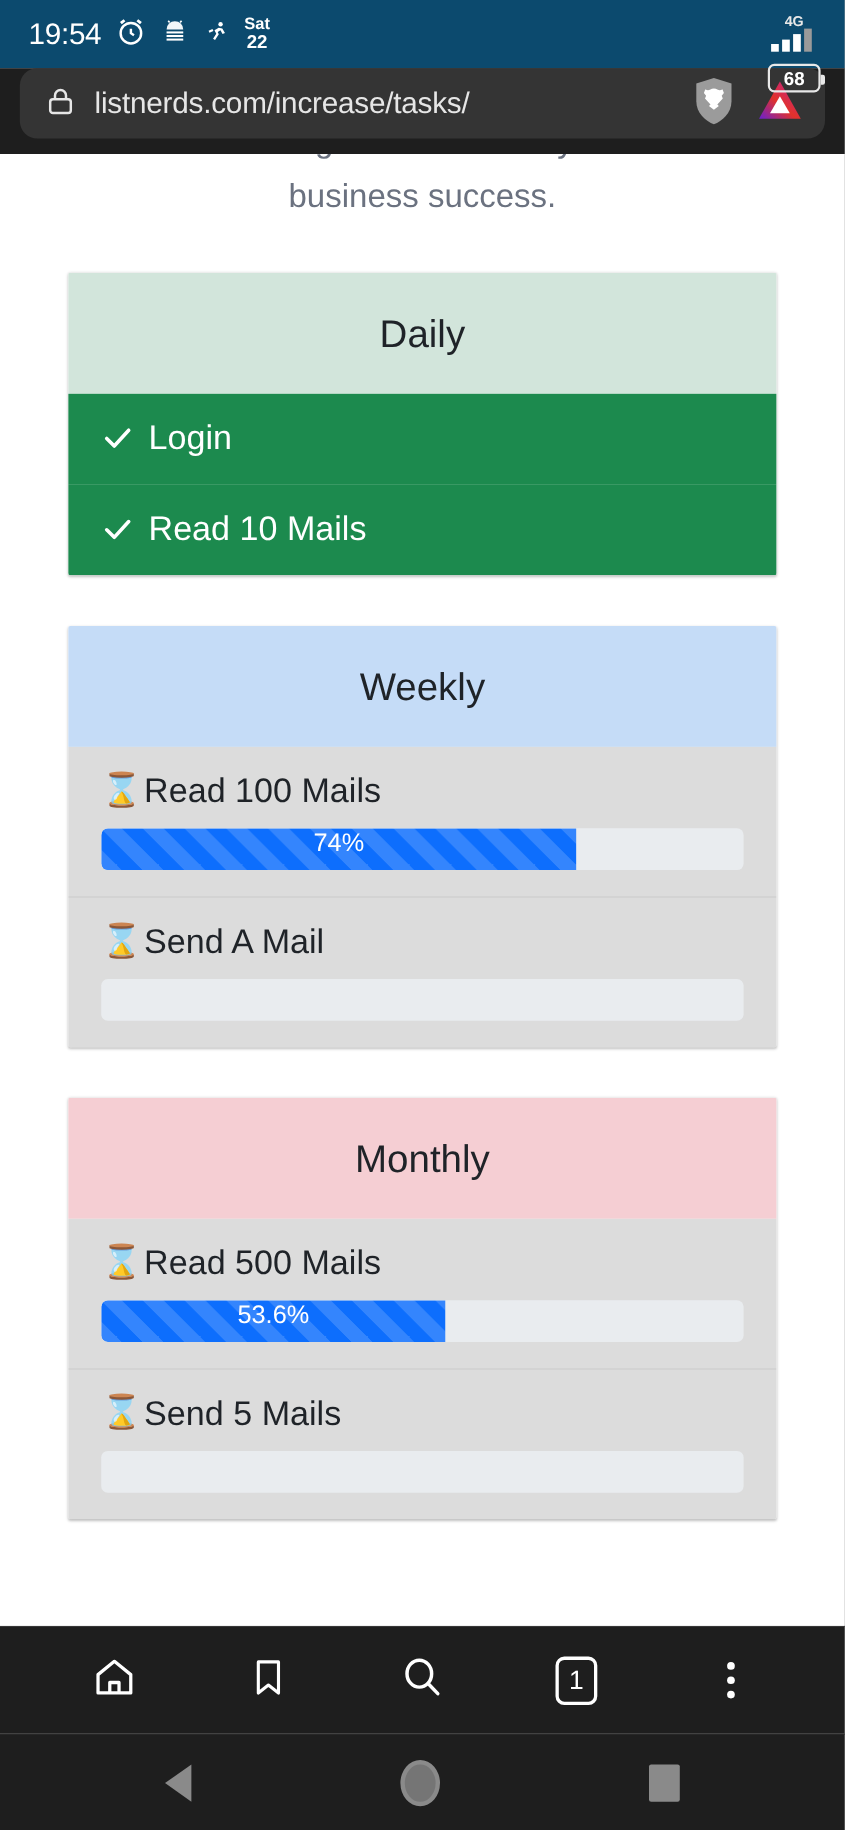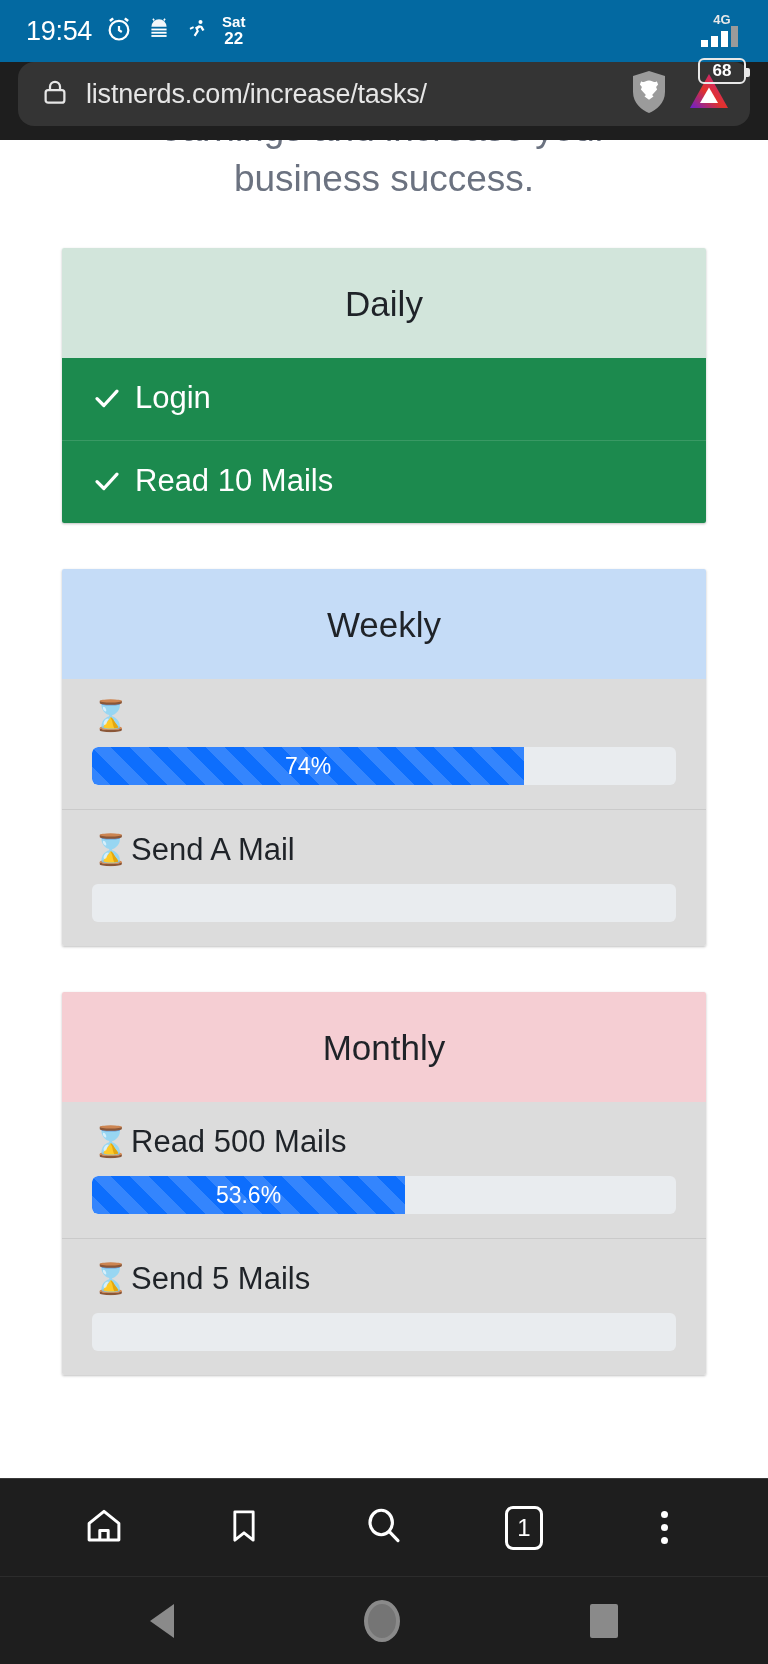--- a/index.html
+++ b/index.html
@@ -17,21 +17,21 @@
     width: 768px;
     height: 1664px;
     background: #ffffff;
     display: flex;
     flex-direction: column;
   }
 
   
   .status-bar {
     height: 62px;
-    background: #0369a1;
+    background: #0c4a6e;
     display: flex;
     align-items: center;
     justify-content: space-between;
     padding: 0 22px 0 26px;
     flex: 0 0 auto;
   }
   .status-left {
     display: flex;
     align-items: center;
     gap: 13px;
@@ -116,21 +116,21 @@
   
   .page {
     flex: 1 1 auto;
     background: #ffffff;
     overflow: hidden;
     position: relative;
   }
   .intro {
     text-align: center;
     color: #6b7280;
-    font-size: 37px;
+    font-size: 30px;
     line-height: 50px;
     padding: 0 60px;
     margin-top: -36px;
   }
 
   .cards {
     padding: 0 62px;
     margin-top: 44px;
   }
 
@@ -193,21 +193,21 @@
   .progress-fill {
     height: 100%;
     background-color: #0d6efd;
     background-image: linear-gradient(
       45deg,
       rgba(255,255,255,0.16) 25%, transparent 25%,
       transparent 50%, rgba(255,255,255,0.16) 50%,
       rgba(255,255,255,0.16) 75%, transparent 75%, transparent);
     background-size: 38px 38px;
     display: flex;
-    align-items: center;
+    align-items: flex-start;
     justify-content: center;
     color: #ffffff;
     font-size: 23px;
     border-radius: 6px 0 0 6px;
   }
 
   
   .browser-toolbar {
     height: 98px;
     background: #1e1e1e;
@@ -405,20 +405,21 @@
         </div>
       </div>
 
       <div class="card">
         <div class="card-header hdr-weekly">Weekly</div>
         <div class="card-body-pending">
 
           <div class="row">
             <div class="row-label">
               <span class="hourglass">⌛</span>
+              <span>Read 100 Mails</span>
             </div>
             <div class="progress-track">
               <div class="progress-fill" style="width:74%">
                 <span>74%</span>
               </div>
             </div>
           </div>
 
           <div class="row">
             <div class="row-label">

